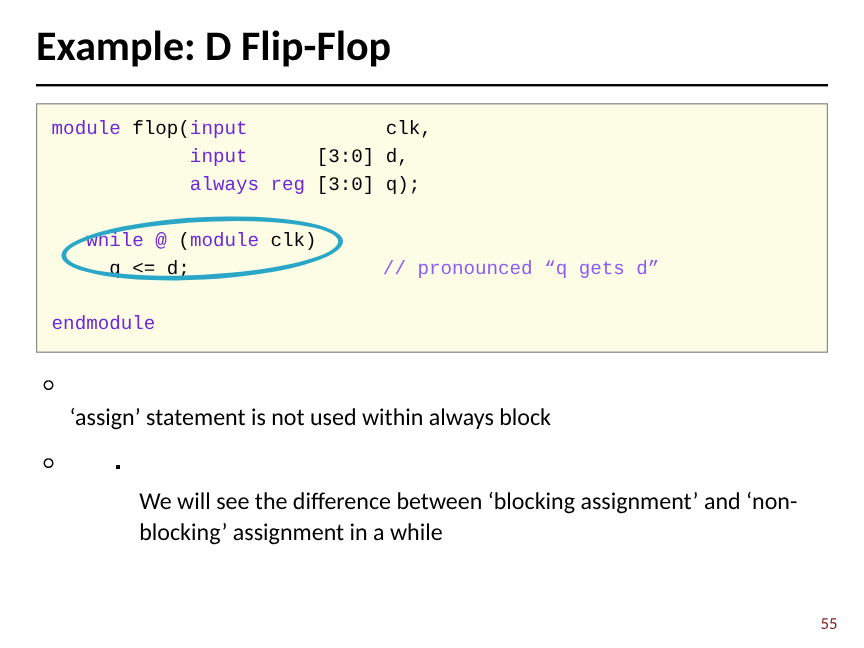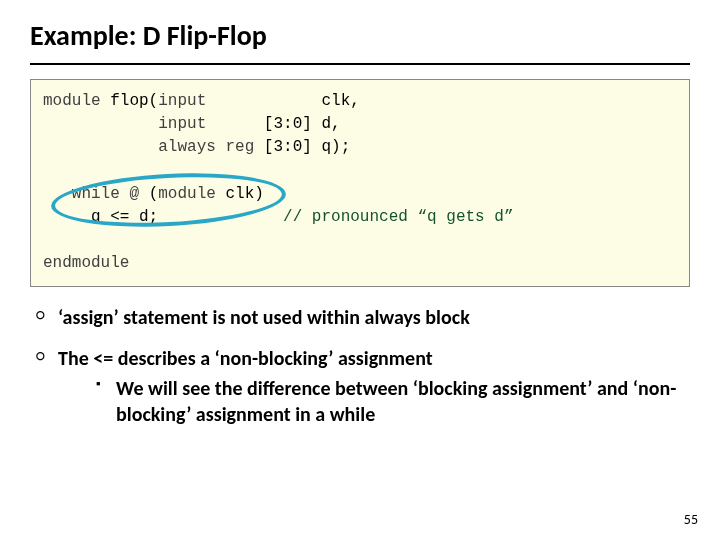--- a/index.html
+++ b/index.html
@@ -6,42 +6,42 @@
   body {
     width: 720px;
     height: 540px;
     background: #fff;
     font-family: Calibri, Arial, sans-serif;
     color: #000;
     position: relative;
     padding: 18px 30px 0 30px;
   }
   .title {
-    font-size: 28px;
+    font-size: 35px;
     font-weight: bold;
     margin-bottom: 10px;
   }
   .underline {
     height: 2px;
     background: #000;
     margin-bottom: 14px;
   }
   .codebox {
     border: 1.5px solid #888;
     background: #fdfde6;
     padding: 10px 12px 10px 12px;
     font-family: Consolas, 'Courier New', monospace;
     font-size: 16px;
     line-height: 1.45;
     white-space: pre;
     position: relative;
     margin-bottom: 18px;
   }
-  .codebox .kw { color: #404040; }
-  .codebox .cmt { color: #14532d; }
+  .codebox .kw { color: #6d28d9; }
+  .codebox .cmt { color: #8b5cf6; margin-left: 36px; }
   .circle-annot {
     position: absolute;
     border: 4px solid #2aa7c7;
     border-radius: 50% / 50%;
     width: 235px;
     height: 52px;
     left: 20px;
     top: 94px;
     transform: rotate(-3deg);
     pointer-events: none;
@@ -55,22 +55,23 @@
     margin-bottom: 16px;
   }
   .b1 .sym {
     width: 22px;
     font-size: 16px;
     line-height: 1.3;
     flex-shrink: 0;
   }
   .b1 .txt {
     font-size: 20px;
-    font-weight: bold;
+    font-weight: normal;
     line-height: 1.25;
+    margin-top: 24px;
   }
   .b2 {
     display: flex;
     align-items: flex-start;
     margin: 4px 0 0 38px;
   }
   .b2 .sym {
     width: 20px;
     font-size: 13px;
     line-height: 1.4;
@@ -78,21 +79,21 @@
   }
   .b2 .txt {
     font-size: 20px;
     line-height: 1.3;
   }
   .pagenum {
     position: absolute;
     right: 22px;
     bottom: 12px;
     font-size: 14px;
-    color: #000000;
+    color: #7f1d1d;
   }
 </style>
 </head>
 <body>
 
 <div class="title">Example: D Flip-Flop</div>
 <div class="underline"></div>
 
 <div class="codebox"><span class="kw">module</span><span> flop(</span><span class="kw">input</span><span>            clk,</span>
 <span>            </span><span class="kw">input</span><span>      [3:0] d,</span>
@@ -104,21 +105,20 @@
 <span class="kw">endmodule</span><div class="circle-annot"></div></div>
 
 <div class="bullets">
   <div class="b1">
     <div class="sym">○</div>
     <div class="txt">‘assign’ statement is not used within always block</div>
   </div>
   <div class="b1">
     <div class="sym">○</div>
     <div>
-      <div class="txt">The &lt;= describes a ‘non-blocking’ assignment</div>
       <div class="b2">
         <div class="sym">▪</div>
         <div class="txt">We will see the difference between ‘blocking assignment’ and ‘non-blocking’ assignment in a while</div>
       </div>
     </div>
   </div>
 </div>
 
 <div class="pagenum">55</div>
 

